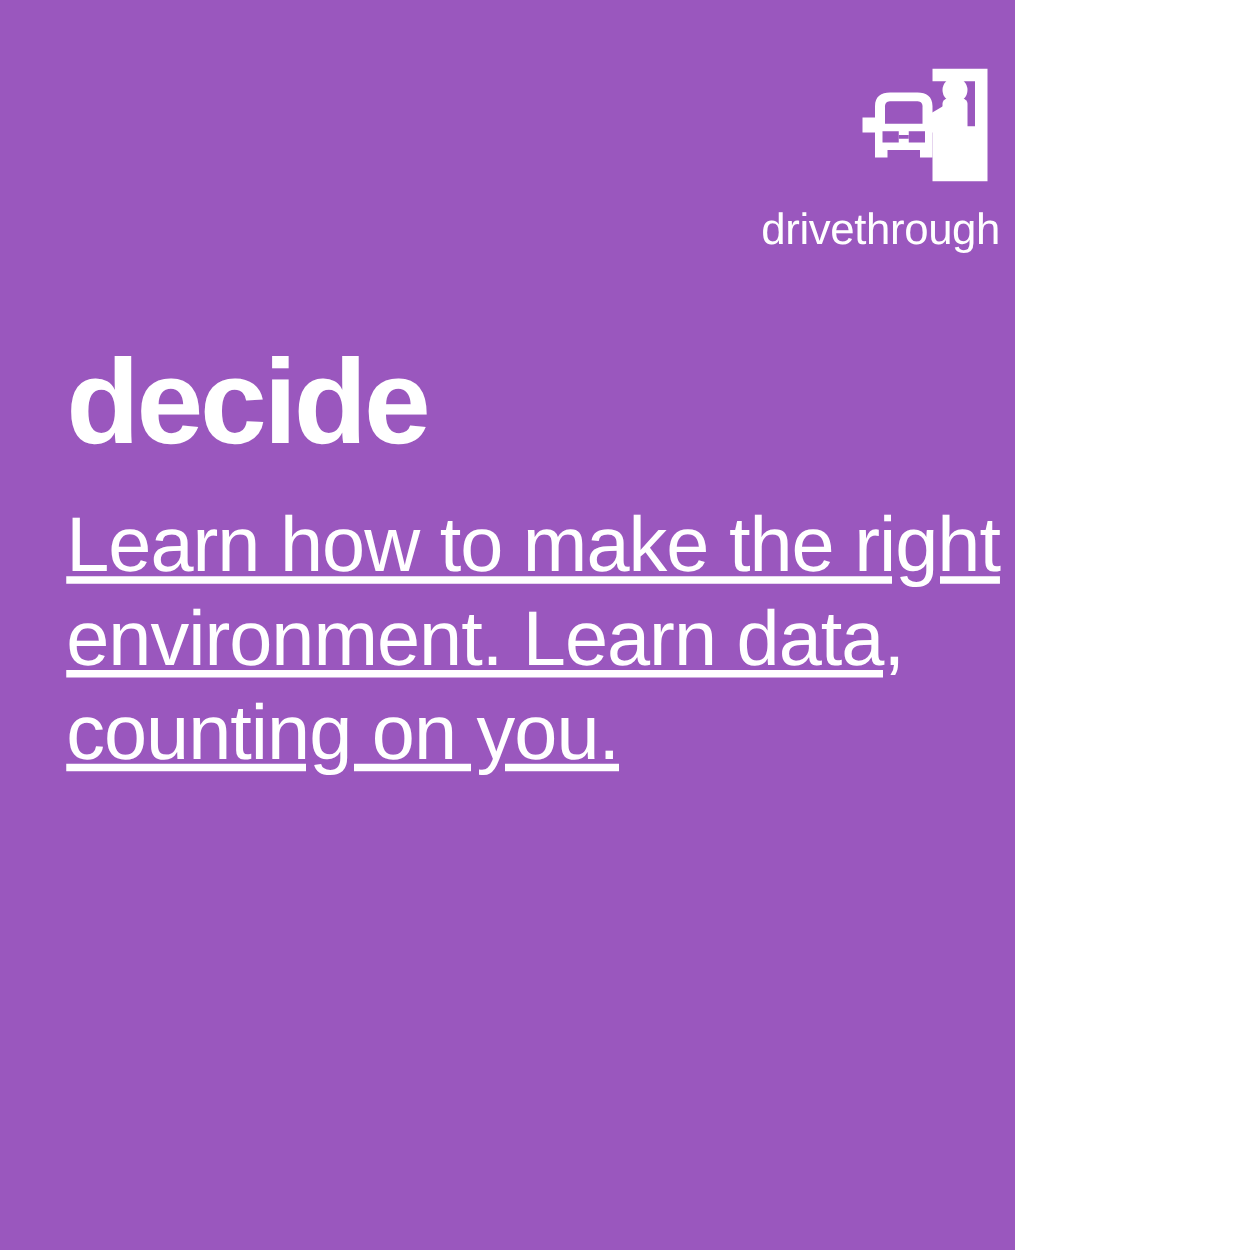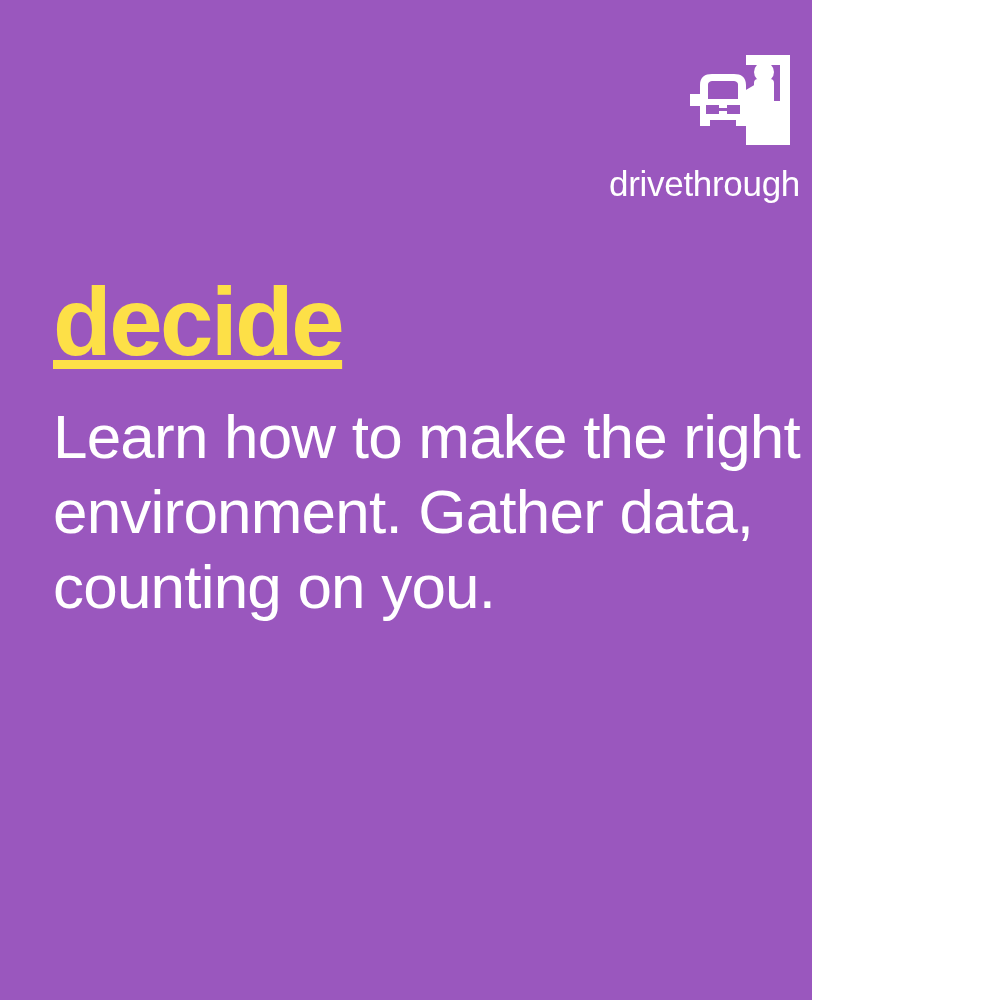--- a/index.html
+++ b/index.html
@@ -49,48 +49,48 @@
     letter-spacing: -0.3px;
     text-align: right;
     white-space: nowrap;
   }
 
   
   #headline {
     position: absolute;
     left: 53px;
     top: 272px;
-    color: #fde047;
+    color: #ffffff;
     font-family: "Liberation Sans", sans-serif;
     font-size: 96px;
     font-weight: 700;
     line-height: 1.05;
     letter-spacing: -2.5px;
     margin: 0;
     white-space: nowrap;
-    text-decoration: underline;
   }
 
   
   #body-copy {
     position: absolute;
     left: 53px;
     top: 399px;
     width: 880px;
     margin: 0;
     color: #ffffff;
     font-family: "Liberation Sans", sans-serif;
     font-size: 62px;
     font-weight: 400;
     line-height: 75px;
     letter-spacing: -0.8px;
   }
   #body-copy .line {
     display: block;
     white-space: nowrap;
+    text-decoration: underline;
   }
 </style>
 </head>
 <body>
 
 <div id="card">
 
   <div id="brand">
 
     <svg id="brand-icon" viewBox="0 0 122 96" xmlns="http://www.w3.org/2000/svg" aria-hidden="true">
@@ -120,17 +120,17 @@
       <rect x="41" y="56" width="8" height="3" fill="#9a57be"></rect>
     </svg>
 
     <div id="brand-name">drivethrough</div>
   </div>
 
   <h1 id="headline">decide</h1>
 
   <p id="body-copy">
     <span class="line">Learn how to make the right</span>
-    <span class="line">environment. Gather data,</span>
+    <span class="line">environment. Learn data,</span>
     <span class="line">counting on you.</span>
   </p>
 
 </div>
 
 </body></html>

